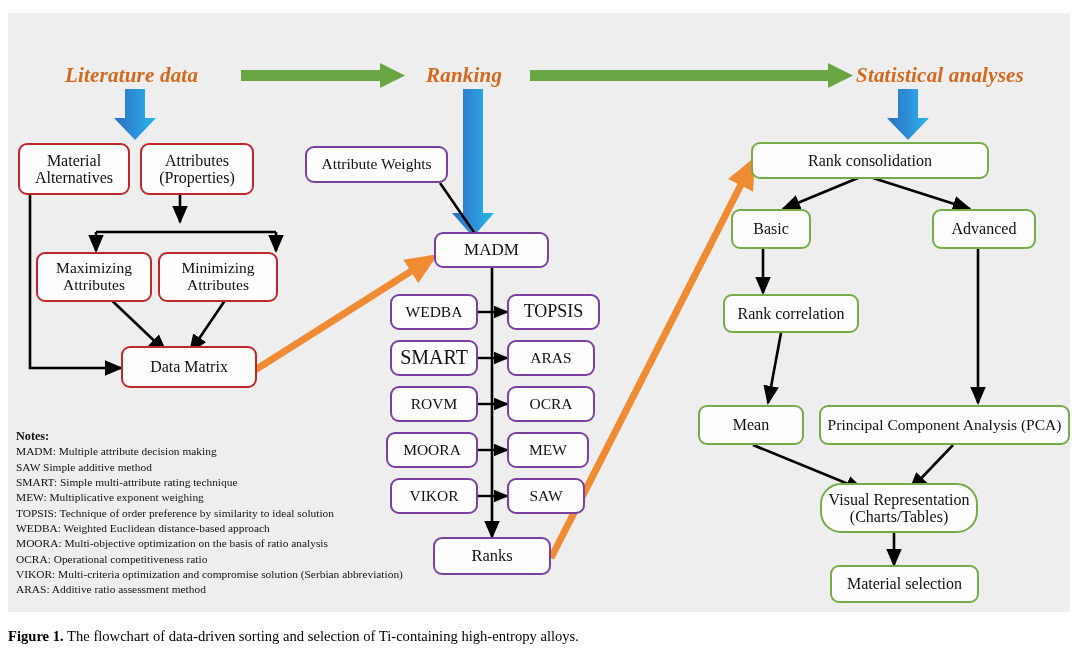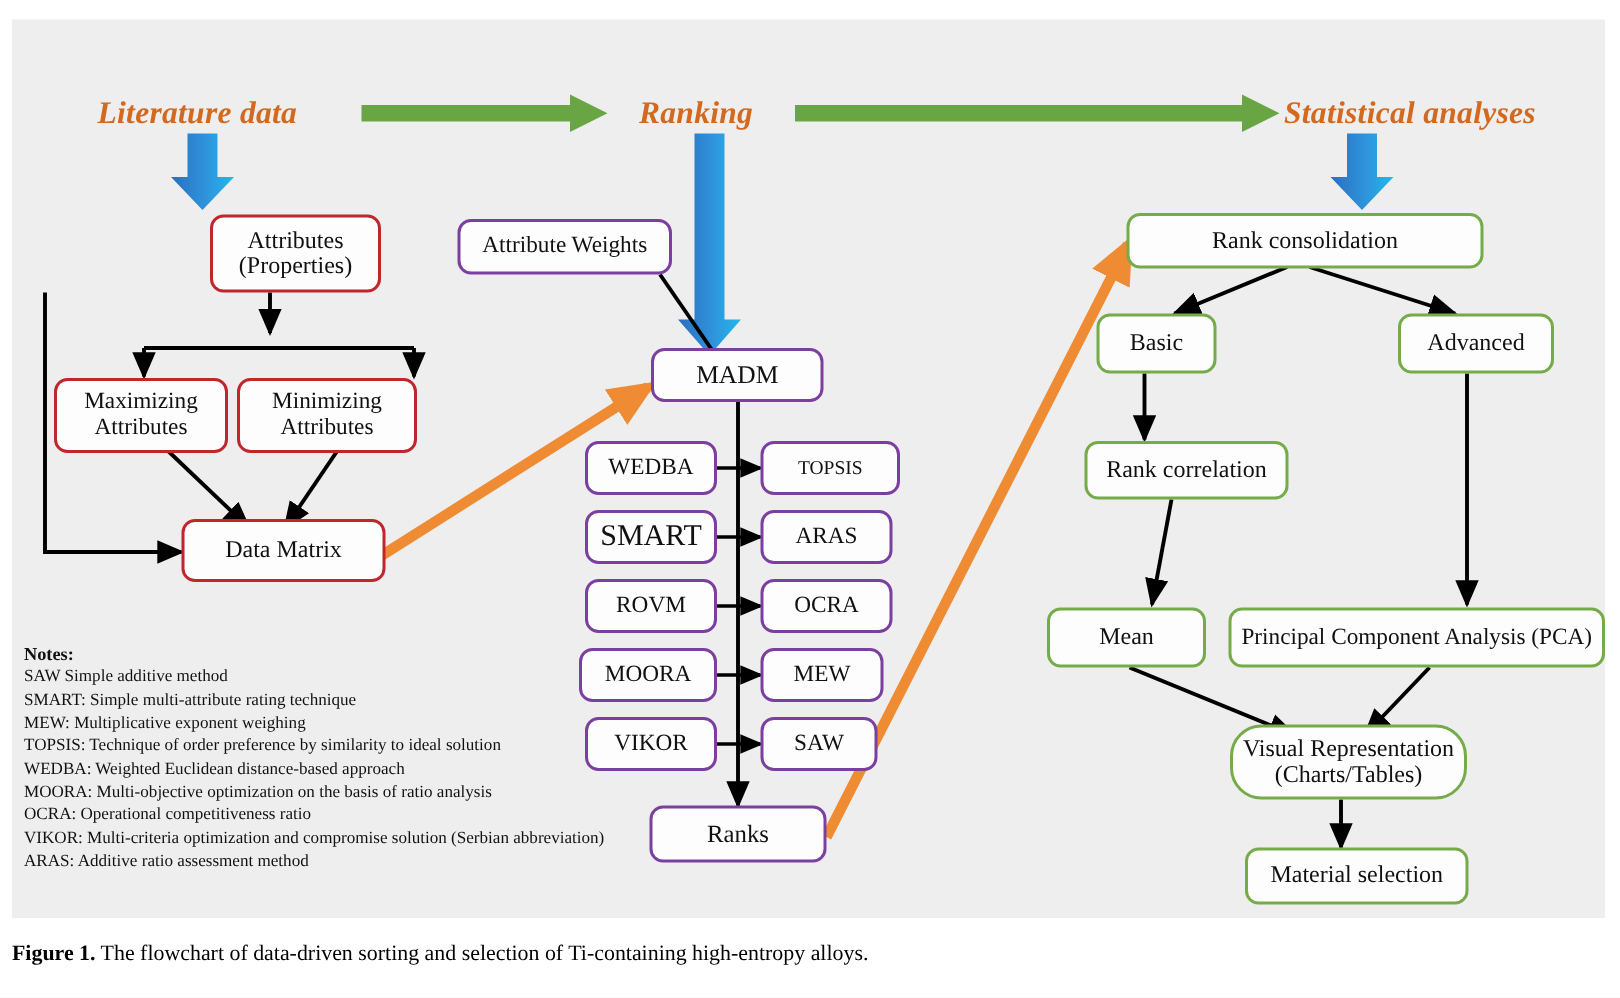--- a/index.html
+++ b/index.html
@@ -109,20 +109,24 @@
       <path d="M745,432 L855,477" marker-end="url(#ah-s)"></path>
       <path d="M945,432 L902,477" marker-end="url(#ah-s)"></path>
       <path d="M886,520 L886,552" marker-end="url(#ah)"></path>
     </g>
   </svg>
 
   <div class="phase" style="left:57px;top:50px;">Literature data</div>
   <div class="phase" style="left:418px;top:50px;">Ranking</div>
   <div class="phase" style="left:848px;top:50px;">Statistical analyses</div>
 
+  <div class="node n-red" style="left:10px;top:130px;width:112px;height:52px;font-size:16px;">
+    <span style="white-space:pre-line;">Material
+Alternatives</span>
+  </div>
   <div class="node n-red" style="left:132px;top:130px;width:114px;height:52px;font-size:16px;">
     <span style="white-space:pre-line;">Attributes
 (Properties)</span>
   </div>
   <div class="node n-red" style="left:28px;top:239px;width:116px;height:50px;font-size:15.5px;">
     <span style="white-space:pre-line;">Maximizing
 Attributes</span>
   </div>
   <div class="node n-red" style="left:150px;top:239px;width:120px;height:50px;font-size:15.5px;">
     <span style="white-space:pre-line;">Minimizing
@@ -135,21 +139,21 @@
   <div class="node n-purple" style="left:297px;top:133px;width:143px;height:37px;font-size:15.5px;">
     <span>Attribute Weights</span>
   </div>
   <div class="node n-purple" style="left:426px;top:219px;width:115px;height:36px;font-size:17px;">
     <span>MADM</span>
   </div>
 
   <div class="node n-purple" style="left:382px;top:281px;width:88px;height:36px;font-size:15.5px;">
     <span>WEDBA</span>
   </div>
-  <div class="node n-purple" style="left:499px;top:281px;width:93px;height:36px;font-size:13px;">
+  <div class="node n-purple" style="left:499px;top:281px;width:93px;height:36px;font-size:18px;">
     <span>TOPSIS</span>
   </div>
 
   <div class="node n-purple" style="left:382px;top:327px;width:88px;height:36px;font-size:20px;">
     <span>SMART</span>
   </div>
   <div class="node n-purple" style="left:499px;top:327px;width:88px;height:36px;font-size:15.5px;">
     <span>ARAS</span>
   </div>
 
@@ -199,20 +203,21 @@
   <div class="node n-green" style="left:812px;top:470px;width:158px;height:50px;font-size:16px;border-radius:21px;">
     <span style="white-space:pre-line;">Visual Representation
 (Charts/Tables)</span>
   </div>
   <div class="node n-green" style="left:822px;top:552px;width:149px;height:38px;font-size:16px;">
     <span>Material selection</span>
   </div>
 
   <div id="notes">
     <div class="nhead">Notes:</div>
+    <div>MADM: Multiple  attribute decision making</div>
     <div>SAW Simple  additive  method</div>
     <div>SMART: Simple  multi-attribute  rating technique</div>
     <div>MEW: Multiplicative   exponent weighing</div>
     <div>TOPSIS: Technique of order preference by similarity  to ideal  solution</div>
     <div>WEDBA: Weighted Euclidean  distance-based approach</div>
     <div>MOORA: Multi-objective  optimization  on the basis of ratio analysis</div>
     <div>OCRA: Operational competitiveness ratio</div>
     <div>VIKOR: Multi-criteria  optimization  and compromise solution  (Serbian abbreviation)</div>
     <div>ARAS: Additive ratio assessment method</div>
   </div>

